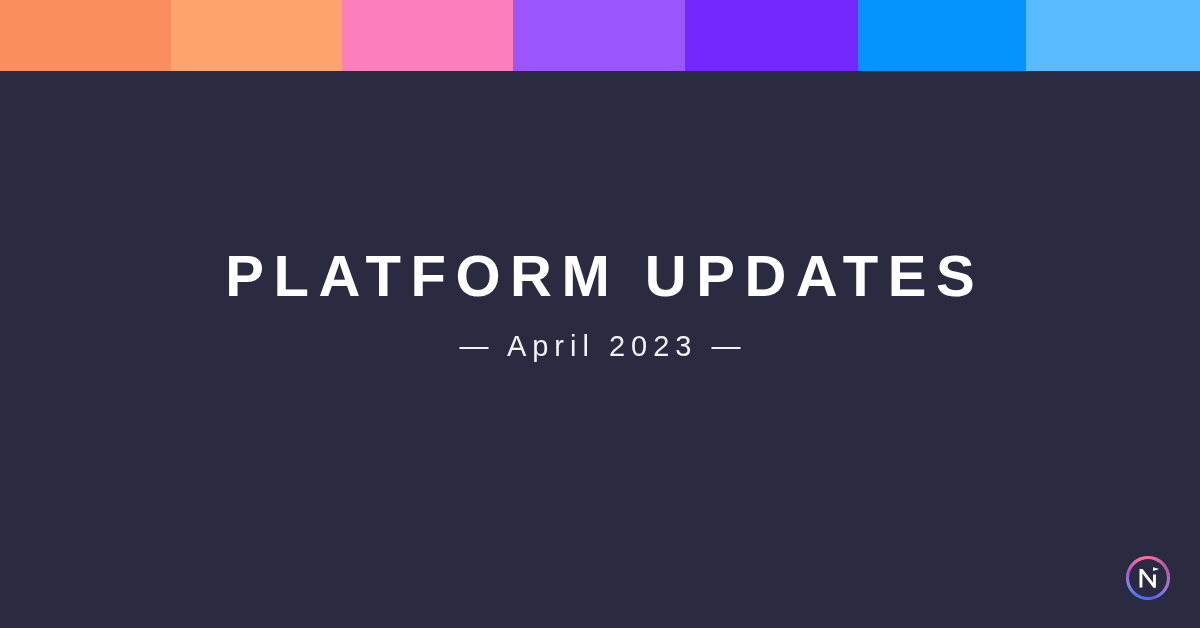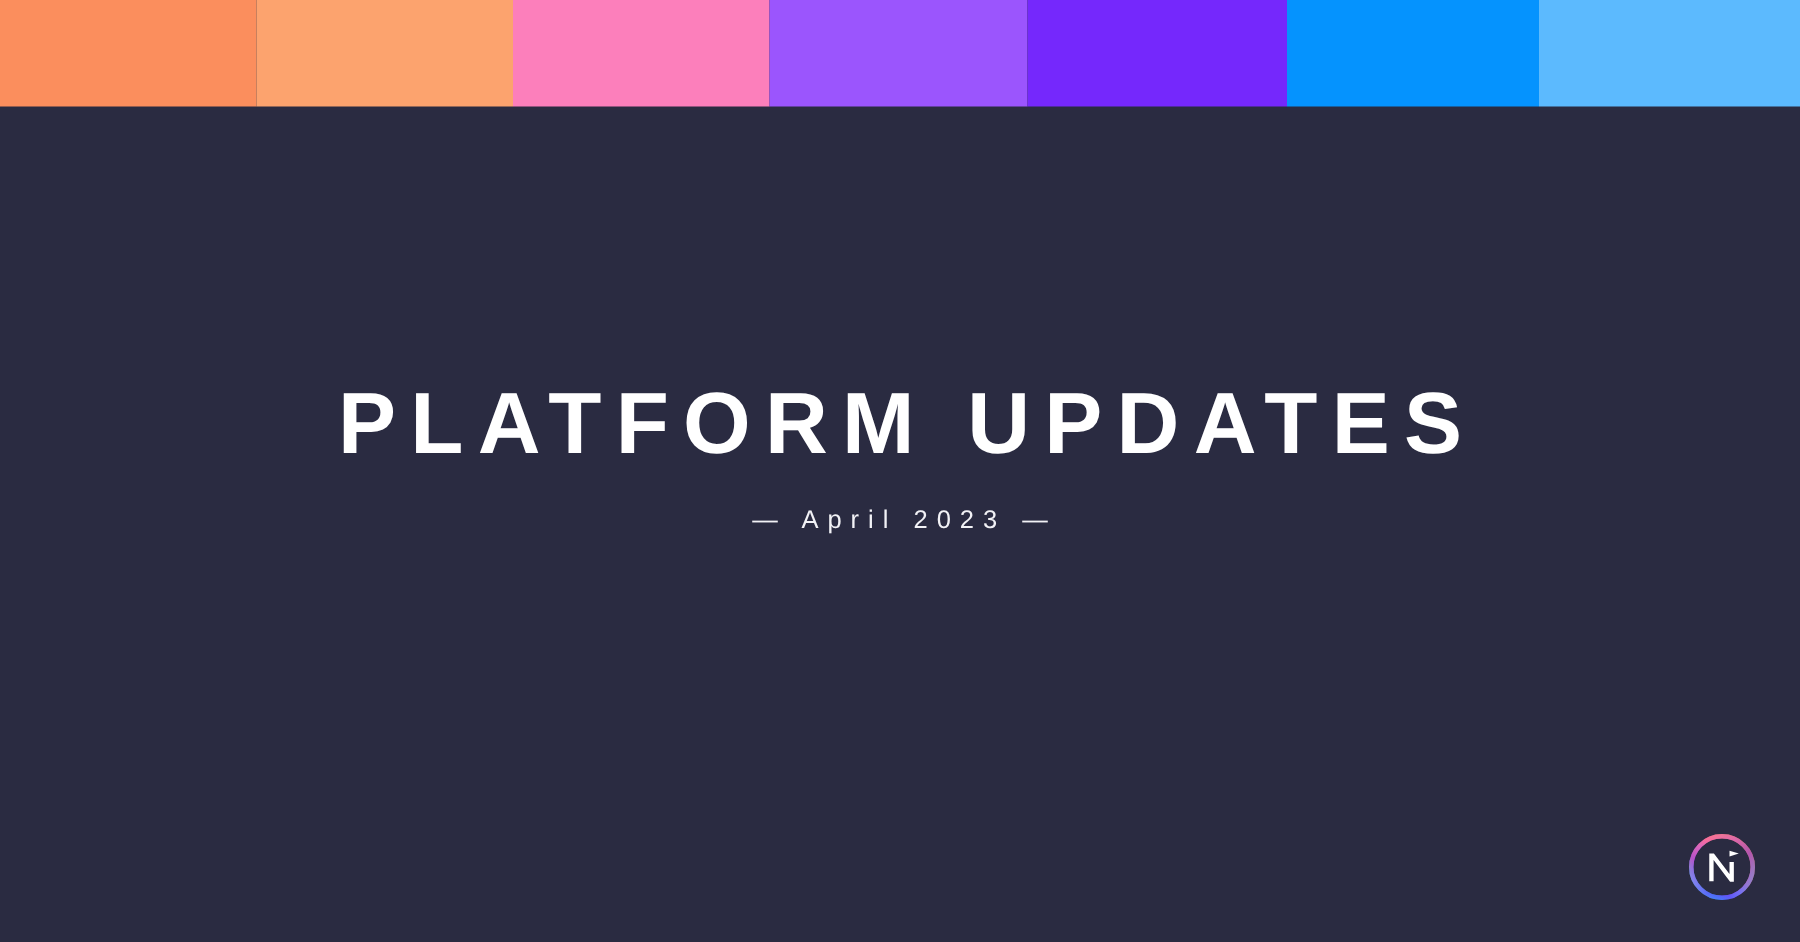--- a/index.html
+++ b/index.html
@@ -58,21 +58,21 @@
     line-height: 1.05;
     color: #FFFFFF;
     letter-spacing: 9.5px;
     text-indent: 9.5px;
     text-align: center;
     white-space: nowrap;
   }
 
   .subtitle {
     margin: 24px 0 0 0;
-    font-size: 17px;
+    font-size: 29px;
     font-weight: 400;
     line-height: 1.1;
     color: #F2F2F6;
     letter-spacing: 6px;
     text-indent: 6px;
     text-align: center;
     white-space: nowrap;
   }
 
   

